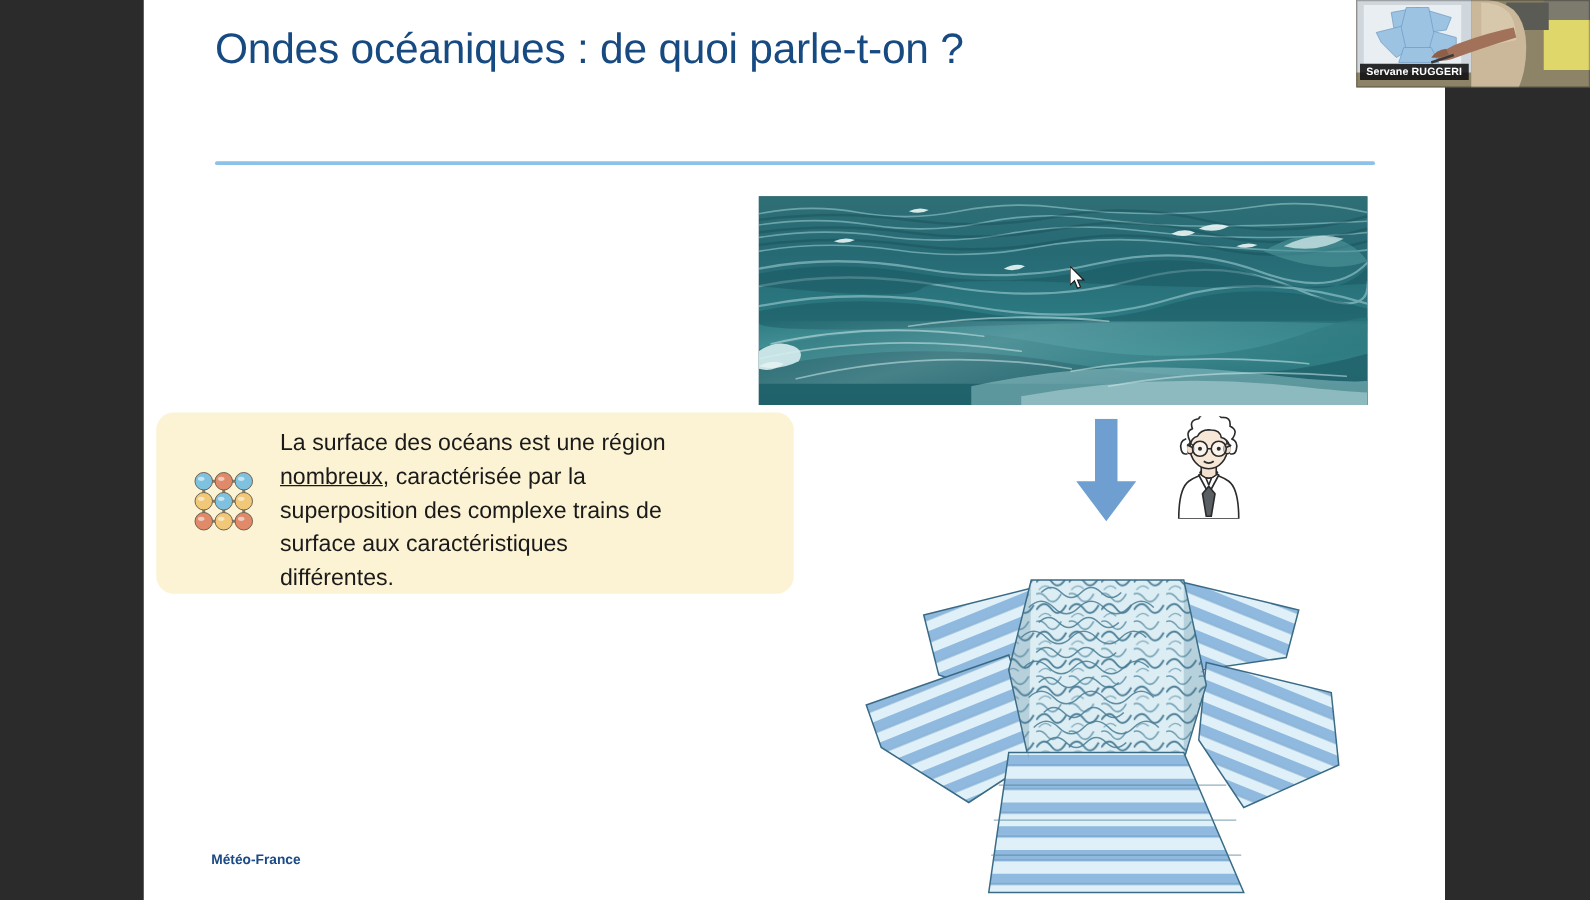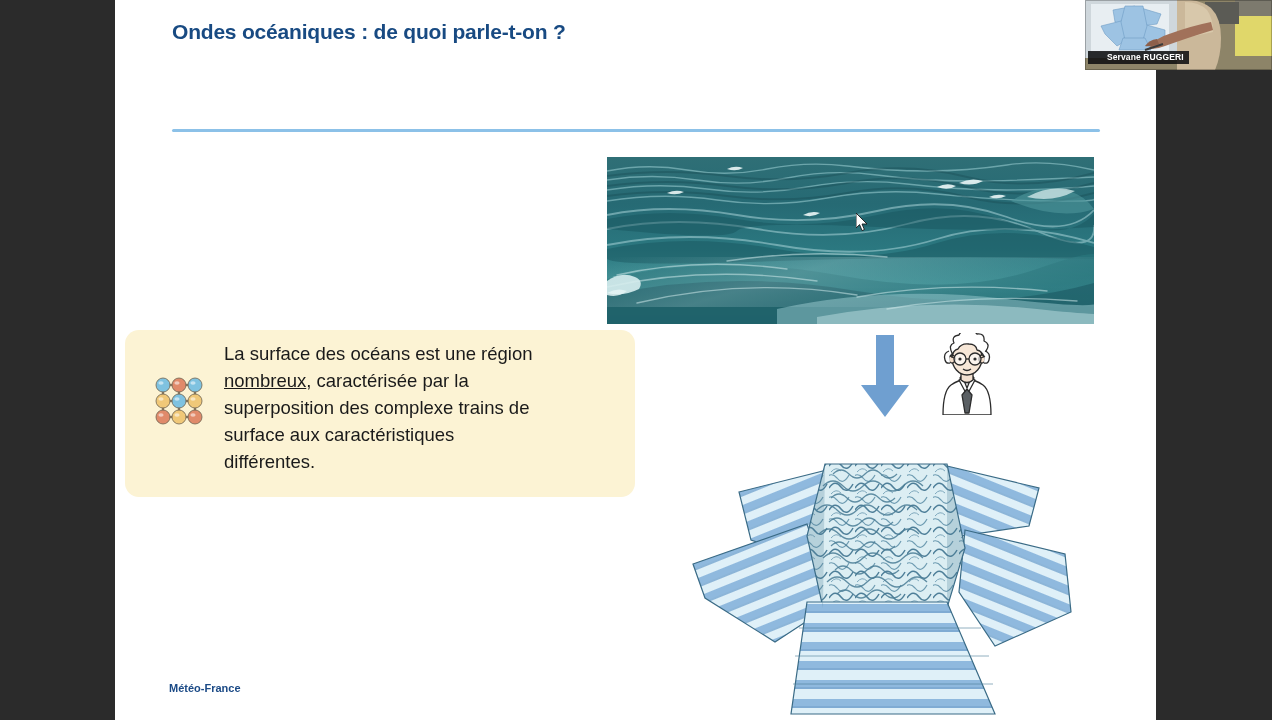--- a/index.html
+++ b/index.html
@@ -28,22 +28,22 @@
     height: 720px;
     background: #ffffff;
     overflow: hidden;
   }
 
   
   #slide-title {
     position: absolute;
     left: 57px;
     top: 20px;
-    font-size: 21px;
-    font-weight: bold;
+    font-size: 34px;
+    font-weight: normal;
     letter-spacing: -0.2px;
     color: #184a82;
     white-space: nowrap;
   }
 
   
   #title-rule {
     position: absolute;
     left: 57px;
     top: 129px;
@@ -106,21 +106,21 @@
     background: #ffffff;
   }
   #wave-diagram svg { display: block; width: 100%; height: 100%; }
 
   
   #callout-box {
     position: absolute;
     left: 10px;
     top: 330px;
     width: 510px;
-    height: 167px;
+    height: 145px;
     background: #fcf3d4;
     border-radius: 14px;
   }
   #callout-icon {
     position: absolute;
     left: 27px;
     top: 44px;
     width: 54px;
     height: 54px;
   }
@@ -154,21 +154,21 @@
     width: 187px;
     height: 70px;
     overflow: hidden;
     background: #6d6150;
   }
   #webcam-overlay svg.cam { display: block; width: 100%; height: 100%; }
   #webcam-name {
     position: absolute;
     left: 3px;
     bottom: 6px;
-    padding: 1px 5px 2px 19px;
+    padding: 1px 5px 2px 5px;
     background: rgba(12,12,14,0.86);
     color: #ffffff;
     font-size: 8.5px;
     font-weight: bold;
     letter-spacing: 0.1px;
     white-space: nowrap;
     margin-top: 40px;
   }
 </style>
 </head>

